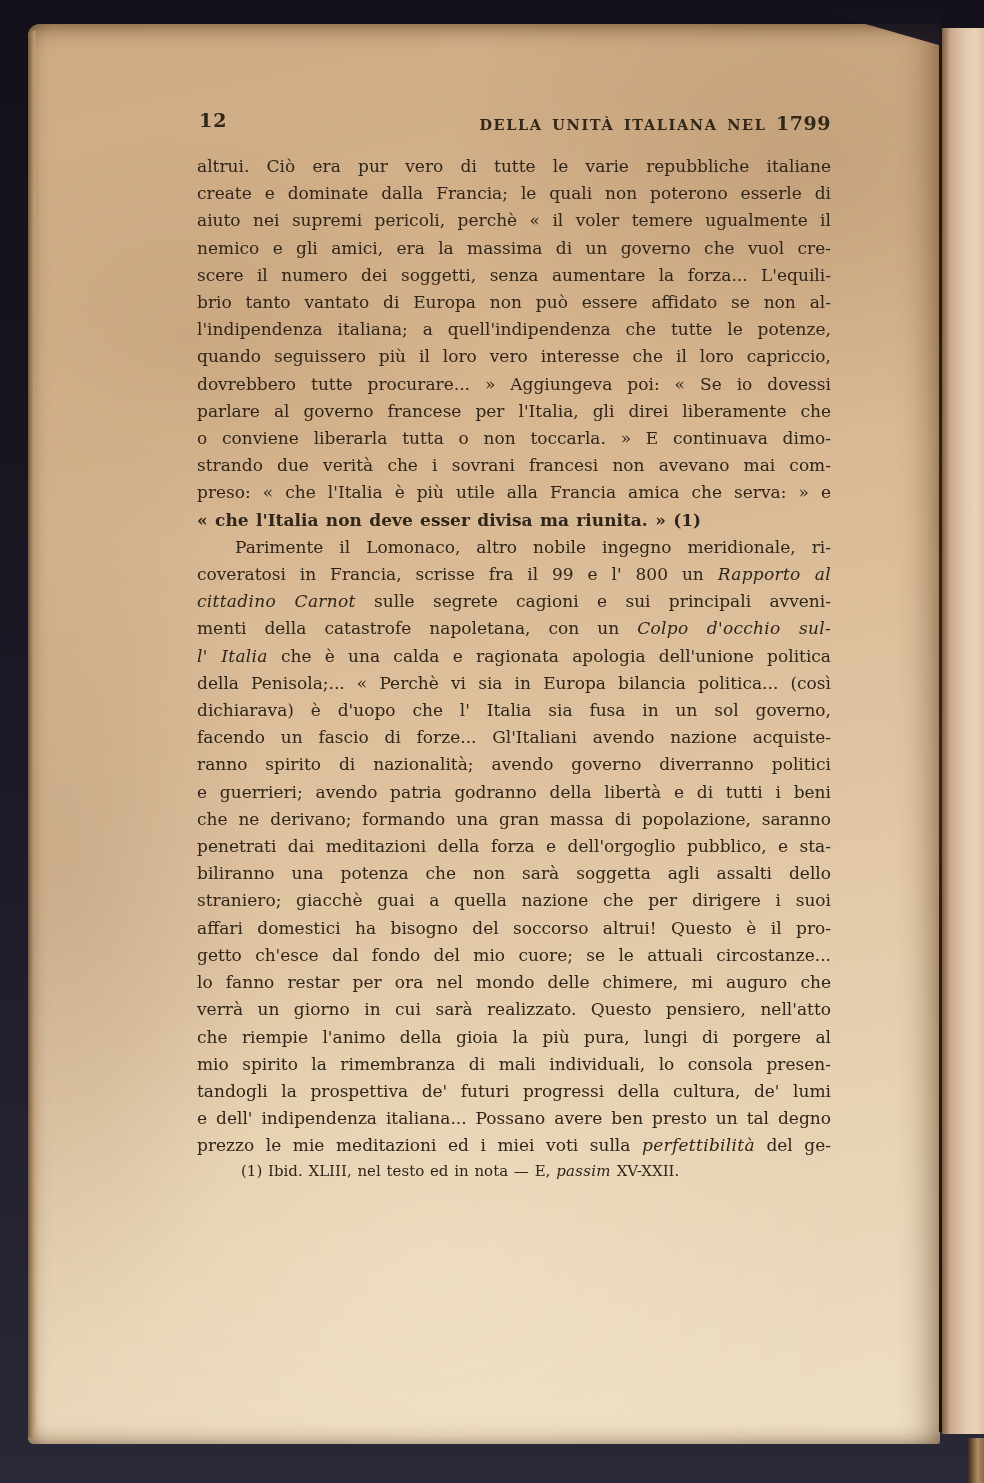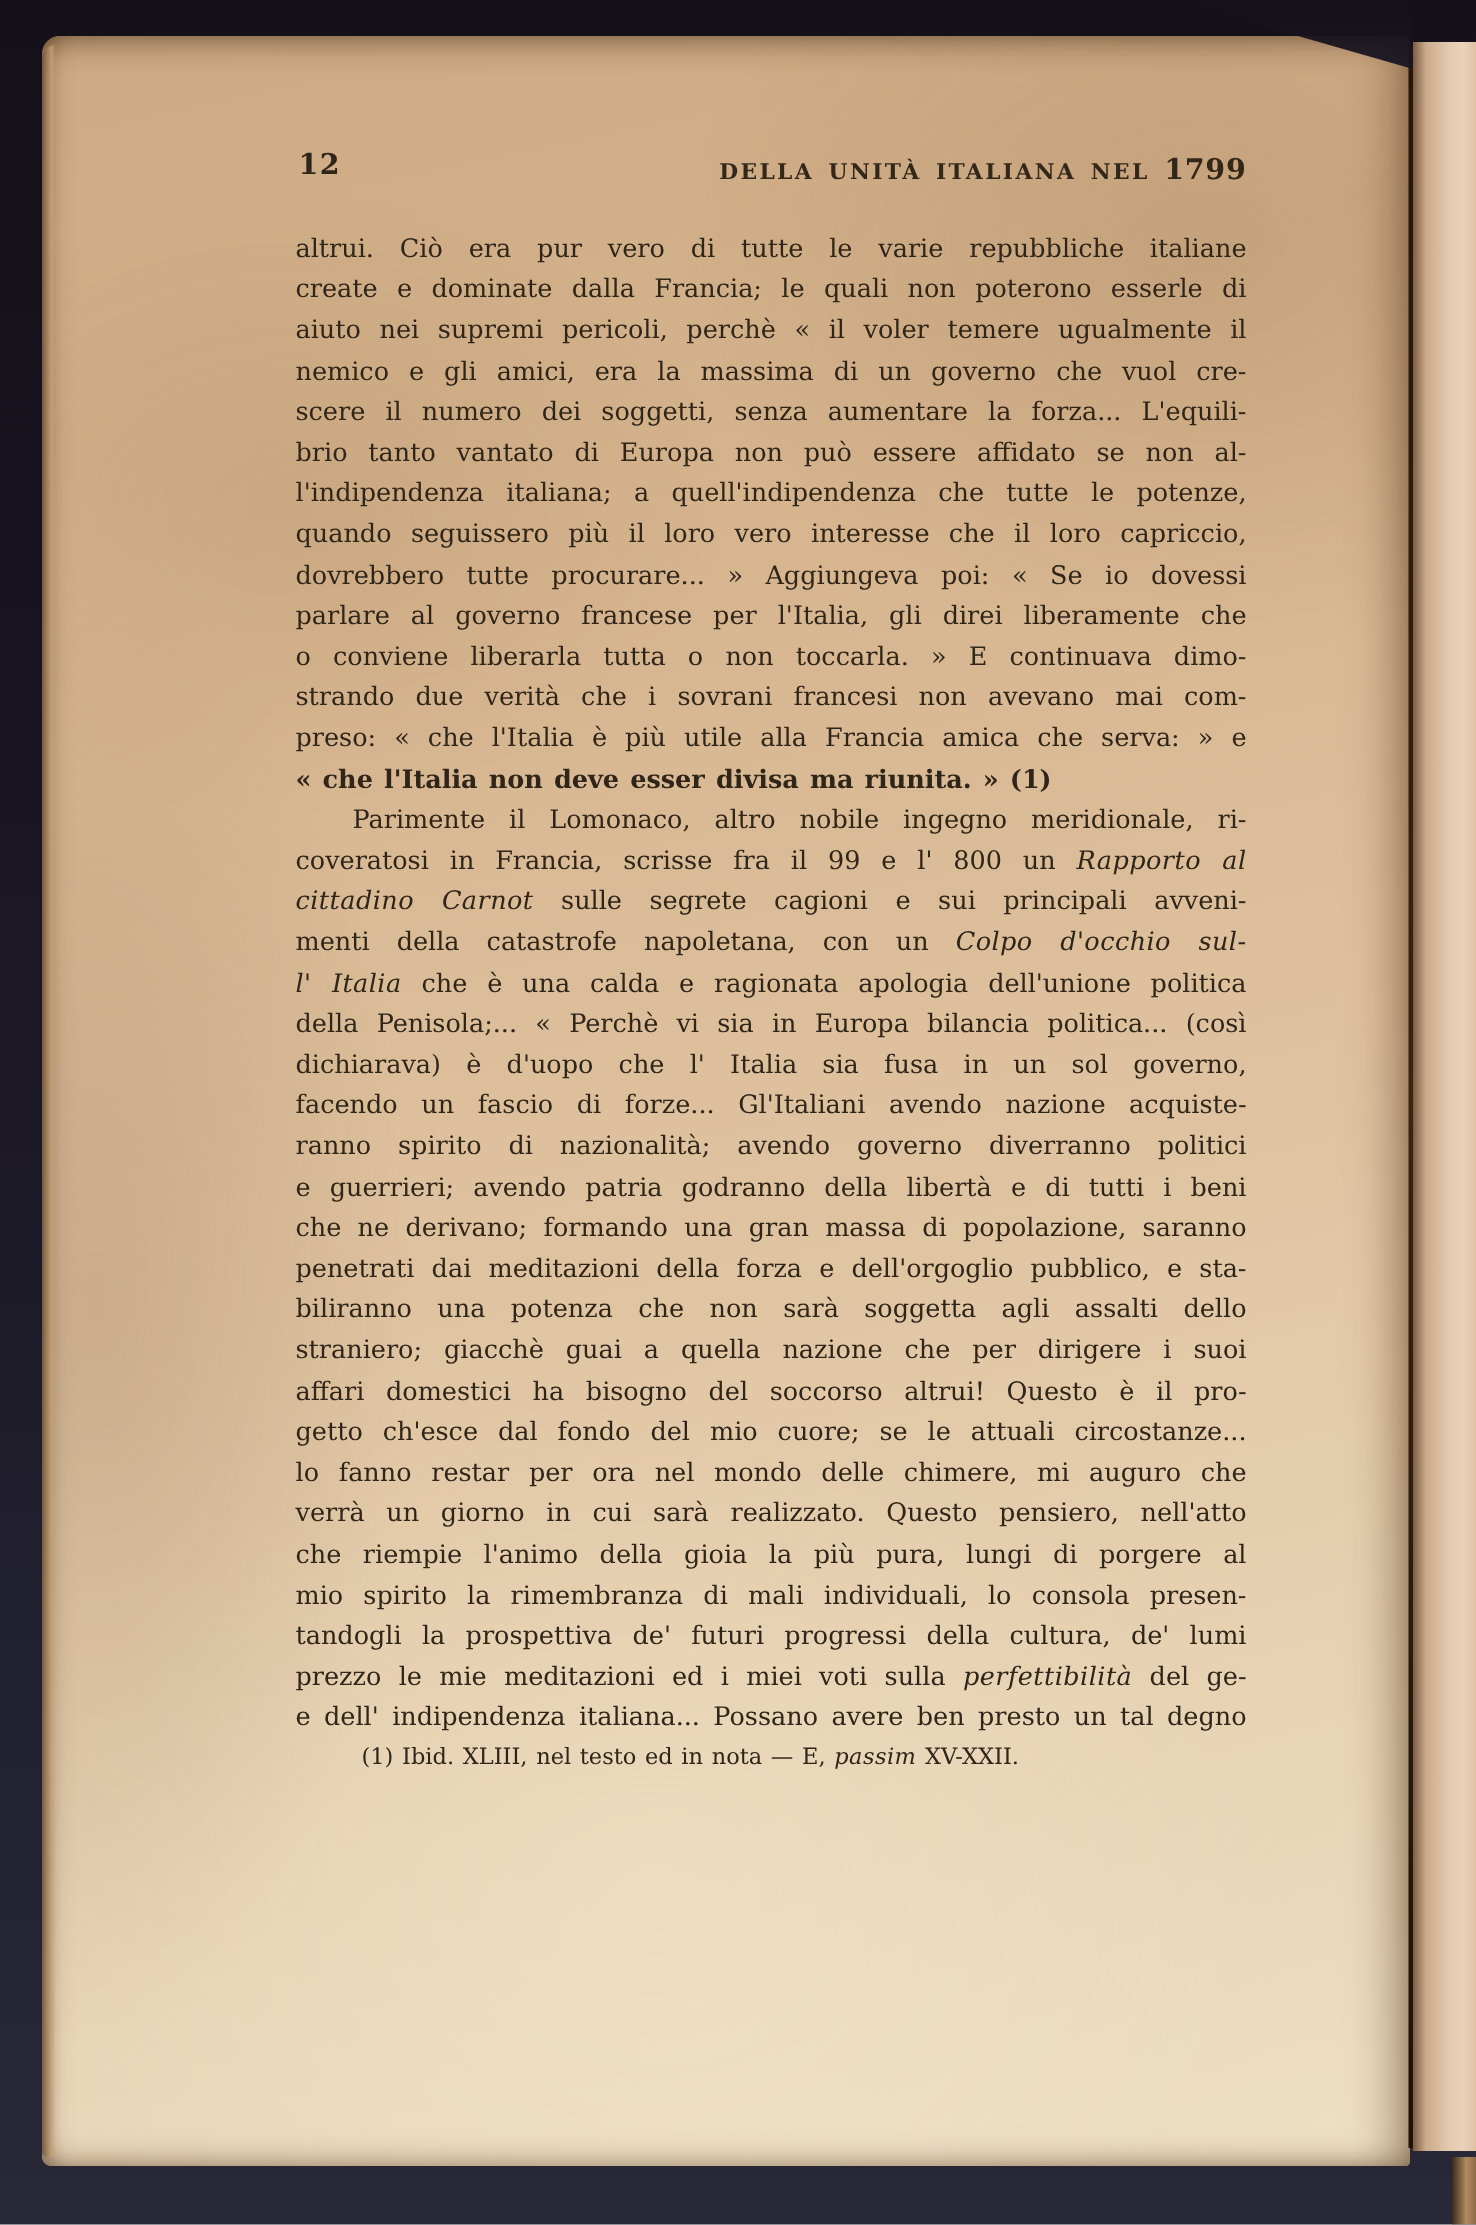--- a/index.html
+++ b/index.html
@@ -47,21 +47,21 @@
     background:linear-gradient(180deg,#141019,#1a1622);
     clip-path:polygon(0 0,100% 0,100% 100%);opacity:.95;
   }
   .bottom-right-edge{
     position:absolute;left:968px;top:1438px;width:16px;height:45px;
     background:linear-gradient(to right,#3a2a1c,#b08a60 60%,#8d6a48 100%);
   }
   
   .content{position:absolute;left:197px;top:0;width:634px;color:#2f2519;}
   .running-head{
-    position:absolute;top:96px;left:0;width:100%;height:30px;
+    position:absolute;top:106px;left:0;width:100%;height:30px;
   }
   .folio{
     position:absolute;left:2px;top:3px;font-size:19px;font-weight:bold;letter-spacing:1px;
   }
   .head-title{
     position:absolute;left:0;right:0;top:6px;text-align:right;
     font-size:14.5px;letter-spacing:1.6px;word-spacing:3px;font-weight:bold;color:#332719;
   }
   .head-year{font-size:19px;letter-spacing:.5px;font-weight:bold;}
   .text-block{
@@ -129,18 +129,18 @@
         <div class="line"><span>penetrati dai meditazioni della forza e dell'orgoglio pubblico, e sta-</span></div>
         <div class="line"><span>biliranno una potenza che non sarà soggetta agli assalti dello</span></div>
         <div class="line"><span>straniero; giacchè guai a quella nazione che per dirigere i suoi</span></div>
         <div class="line"><span>affari domestici ha bisogno del soccorso altrui! Questo è il pro-</span></div>
         <div class="line"><span>getto ch'esce dal fondo del mio cuore; se le attuali circostanze...</span></div>
         <div class="line"><span>lo fanno restar per ora nel mondo delle chimere, mi auguro che</span></div>
         <div class="line"><span>verrà un giorno in cui sarà realizzato. Questo pensiero, nell'atto</span></div>
         <div class="line"><span>che riempie l'animo della gioia la più pura, lungi di porgere al</span></div>
         <div class="line"><span>mio spirito la rimembranza di mali individuali, lo consola presen-</span></div>
         <div class="line"><span>tandogli la prospettiva de' futuri progressi della cultura, de' lumi</span></div>
+        <div class="line"><span>e dell' indipendenza italiana... Possano avere ben presto un tal degno</span></div>
         <div class="line"><span>prezzo le mie meditazioni ed i miei voti sulla </span><span class="it">perfettibilità</span><span> del ge-</span></div>
-        <div class="line"><span>e dell' indipendenza italiana... Possano avere ben presto un tal degno</span></div>
       </div>
       <div class="footnote"><span>(1) Ibid. XLIII, nel testo ed in nota — E, </span><span class="it">passim</span><span> XV-XXII.</span></div>
   </div>
 </div>
 
 </body></html>

